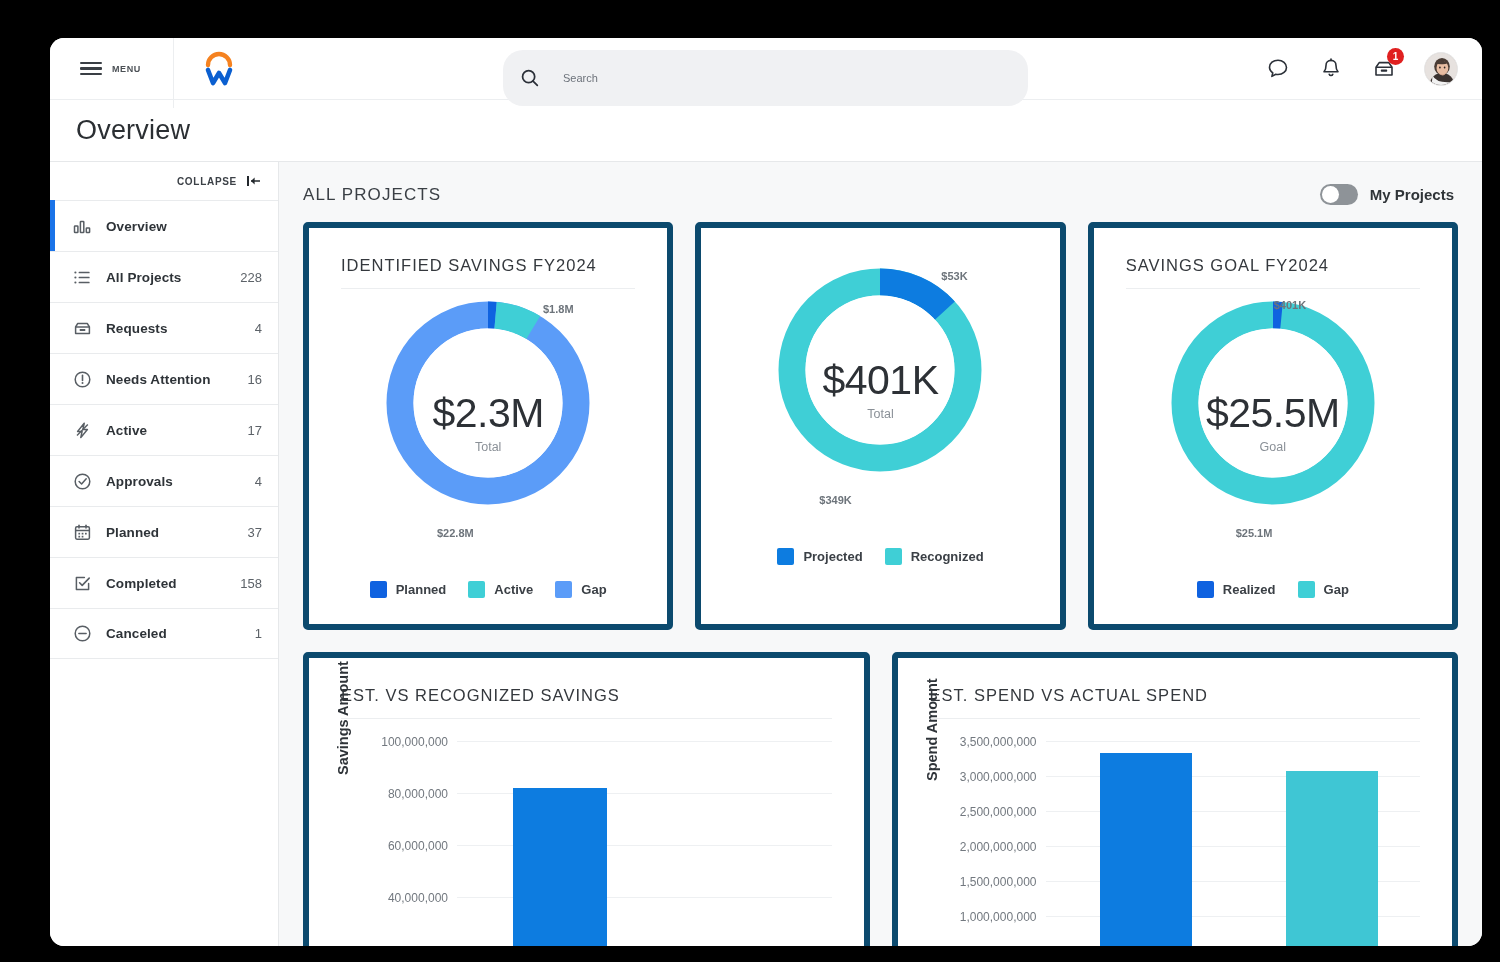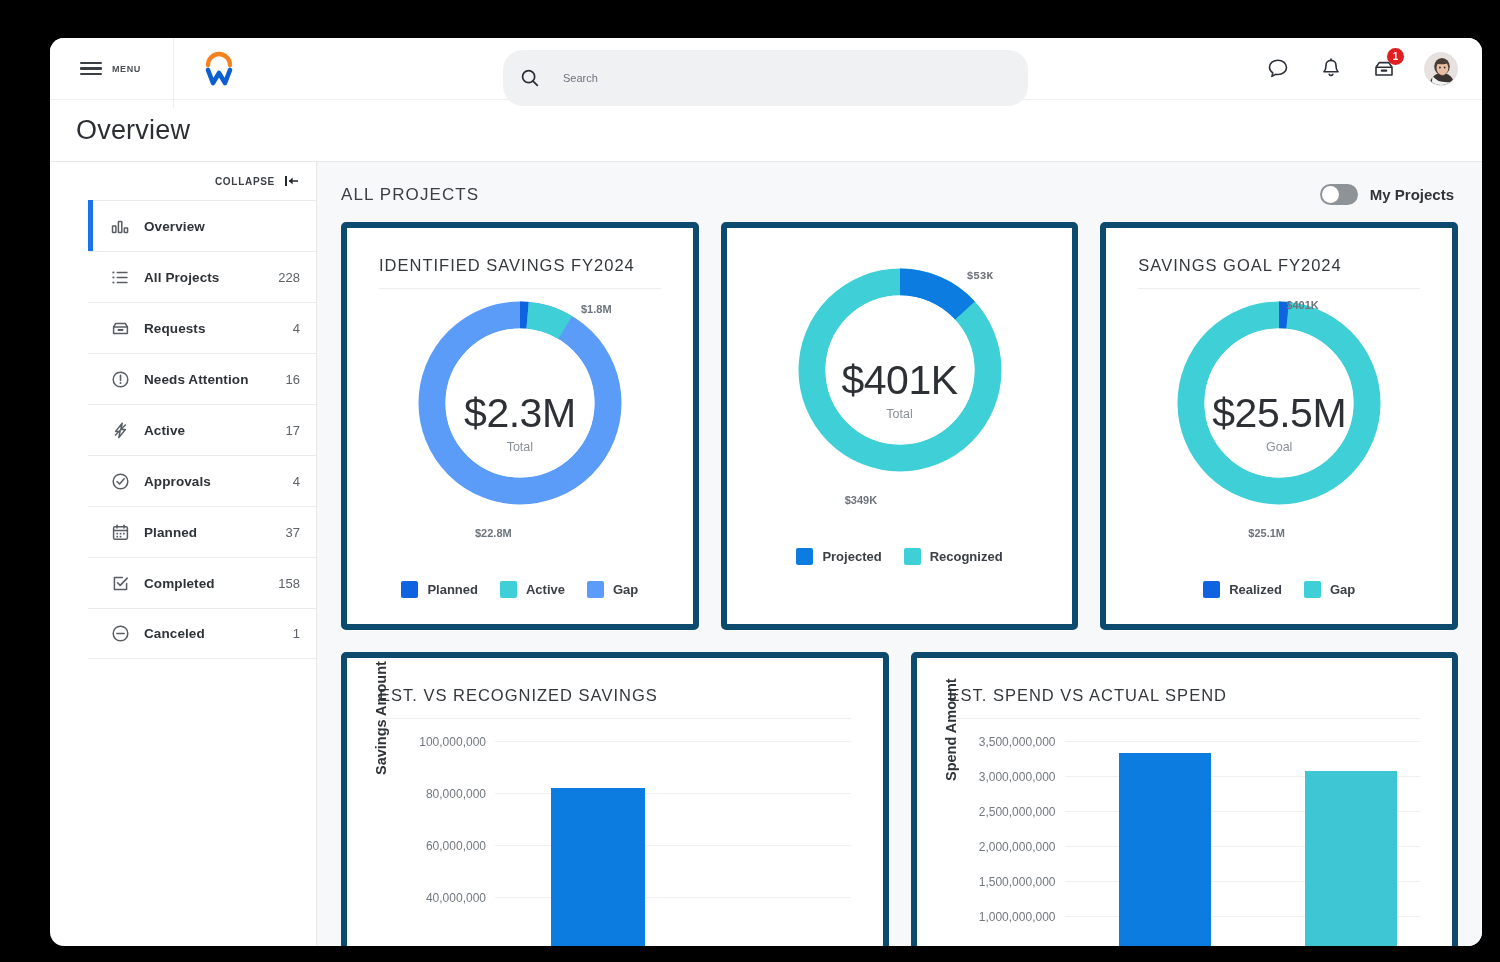--- a/index.html
+++ b/index.html
@@ -97,21 +97,20 @@
   .page-title { font-size: 27px; color: #2b2f33; font-weight: 400; letter-spacing: .2px; }
 
   
   .body-wrap { display: flex; height: calc(908px - 62px - 62px); }
 
   .sidebar {
     width: 229px; flex: 0 0 229px;
     background: #fff;
     border-right: 1px solid #e6e8ea;
     font-size: 13px;
-    margin-left: 38px;
   }
   .collapse-row {
     height: 38px; display: flex; align-items: center; justify-content: flex-end;
     gap: 9px; padding-right: 16px; cursor: pointer;
   }
   .collapse-text { font-size: 10px; font-weight: 700; letter-spacing: .7px; color: #3c4147; }
   .nav-item {
     height: 51px; display: flex; align-items: center;
     border-top: 1px solid #e9ebed;
     padding-left: 23px; padding-right: 16px;
@@ -463,21 +462,21 @@
               <g transform="translate(106,106)">
                 <circle r="88" fill="none" stroke="#3fcfd6" stroke-width="27" stroke-dasharray="553" transform="rotate(-90)"></circle>
                 <circle r="88" fill="none" stroke="#0d7ce0" stroke-width="27" stroke-dasharray="72.8 480.2" transform="rotate(-90)"></circle>
                 <circle r="74.5" fill="#fff"></circle>
               </g>
             </svg>
             <div class="donut-center">
               <div class="donut-value">$401K</div>
               <div class="donut-sub">Total</div>
             </div>
-            <div class="donut-lab" style="left:208px;top:6px;font-family:Liberation Mono, monospace;">$53K</div>
+            <div class="donut-lab" style="left:208px;top:6px;">$53K</div>
             <div class="donut-lab" style="left:86px;top:230px;">$349K</div>
           </div>
           <div class="legend">
             <div class="legend-item">
               <span class="legend-sw" style="background:#0d7ce0"></span>
               <span class="legend-text">Projected</span>
             </div>
             <div class="legend-item">
               <span class="legend-sw" style="background:#3fcfd6"></span>
               <span class="legend-text">Recognized</span>

